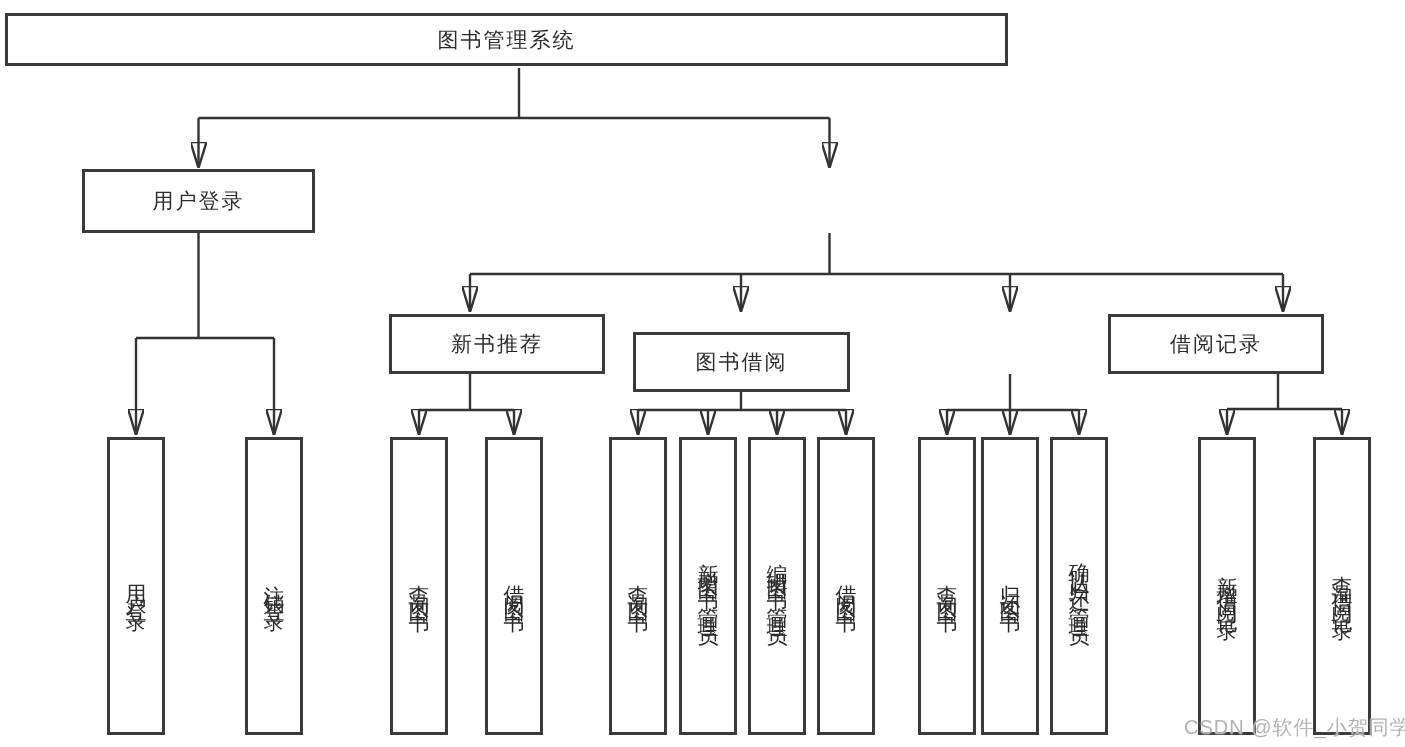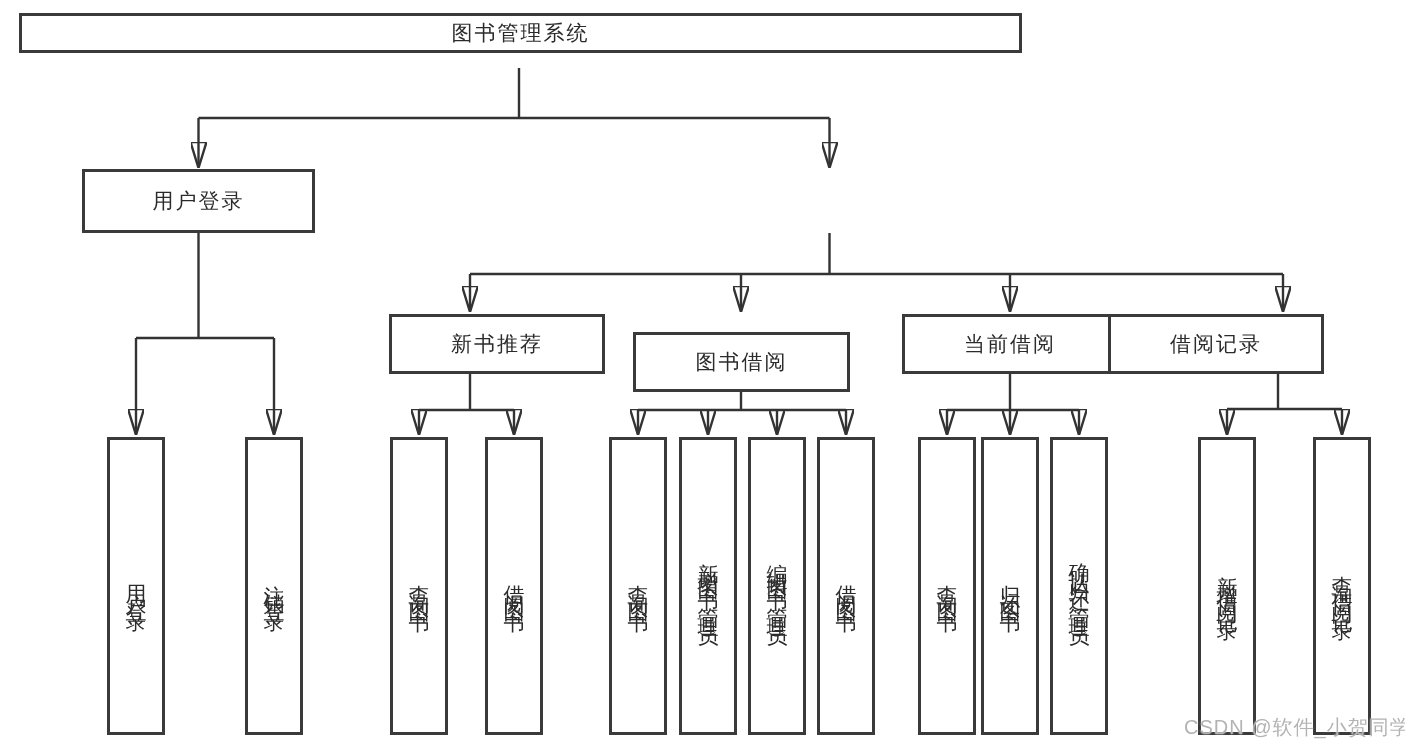--- a/index.html
+++ b/index.html
@@ -22,21 +22,21 @@
   }
   .hbox span{font-size:21px;letter-spacing:2px;white-space:nowrap;}
   .vbox span{
     writing-mode:vertical-rl;
     text-orientation:mixed;
     font-size:21px;
     letter-spacing:9px;
     white-space:nowrap;
   }
   
-  .n-root {left:19px;  top:13px;  width:1003px;height:40px;}
+  .n-root {left:5px;  top:13px;  width:1003px;height:53px;}
   .n-login{left:82px;  top:169px; width:233px; height:64px;}
   .n-mgmt {left:713px; top:169px; width:233px; height:64px;}
   .n-l3-1 {left:362px; top:314px; width:216px; height:60px;margin-left:27px;}
   .n-l3-2 {left:633px; top:332px; width:217px; height:60px;}
   .n-l3-3 {left:902px; top:314px; width:216px; height:60px;}
   .n-l3-4 {left:1108px;top:314px; width:216px; height:60px;}
   .leaf   {top:437px;  width:58px; height:298px;}
   .n-a1{left:107px;} .n-a2{left:245px;}
   .n-b1{left:390px;} .n-b2{left:485px;}
   .n-c1{left:609px;} .n-c2{left:679px;} .n-c3{left:748px;} .n-c4{left:817px;}
@@ -102,23 +102,20 @@
   <div class="node hbox n-login">
     <span>用户登录</span>
   </div>
 
   <div class="node hbox n-l3-1">
     <span>新书推荐</span>
   </div>
   <div class="node hbox n-l3-2">
     <span>图书借阅</span>
   </div>
-  <div class="node hbox n-l3-3">
-    <span>当前借阅</span>
-  </div>
   <div class="node hbox n-l3-4">
     <span>借阅记录</span>
   </div>
 
   <div class="node vbox leaf n-a1">
     <span>用户登录</span>
   </div>
   <div class="node vbox leaf n-a2">
     <span>注销登录</span>
   </div>

